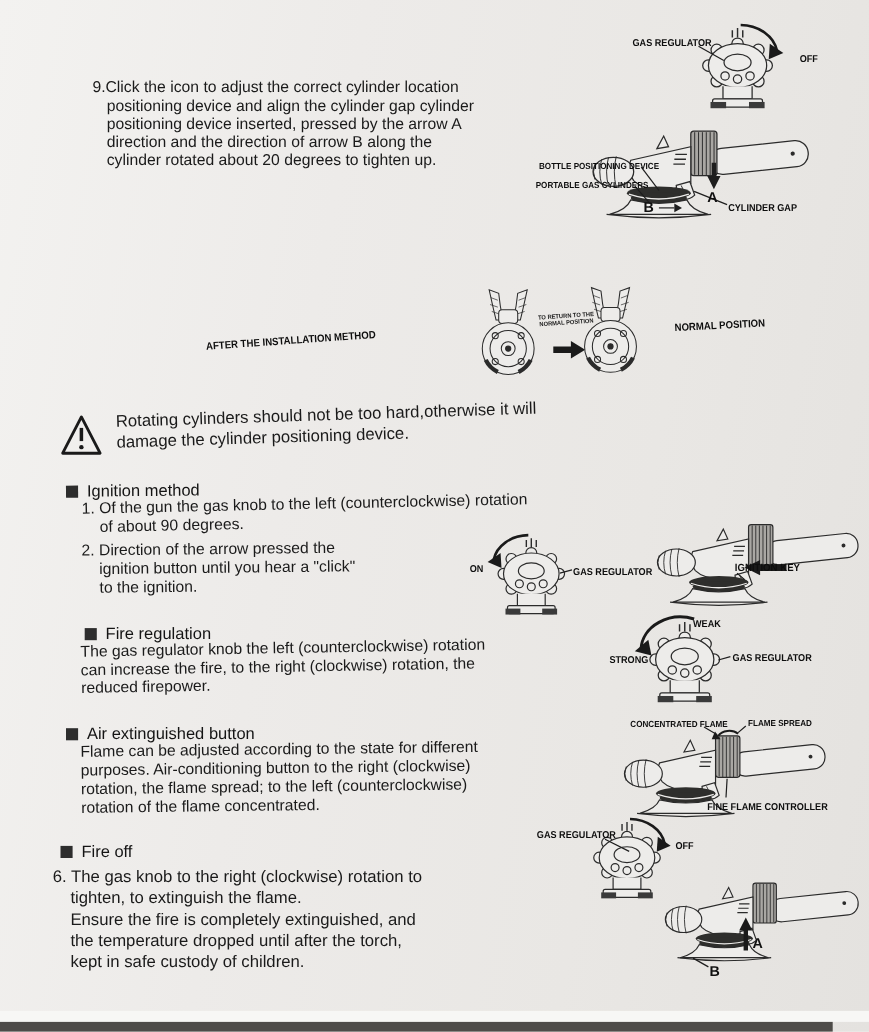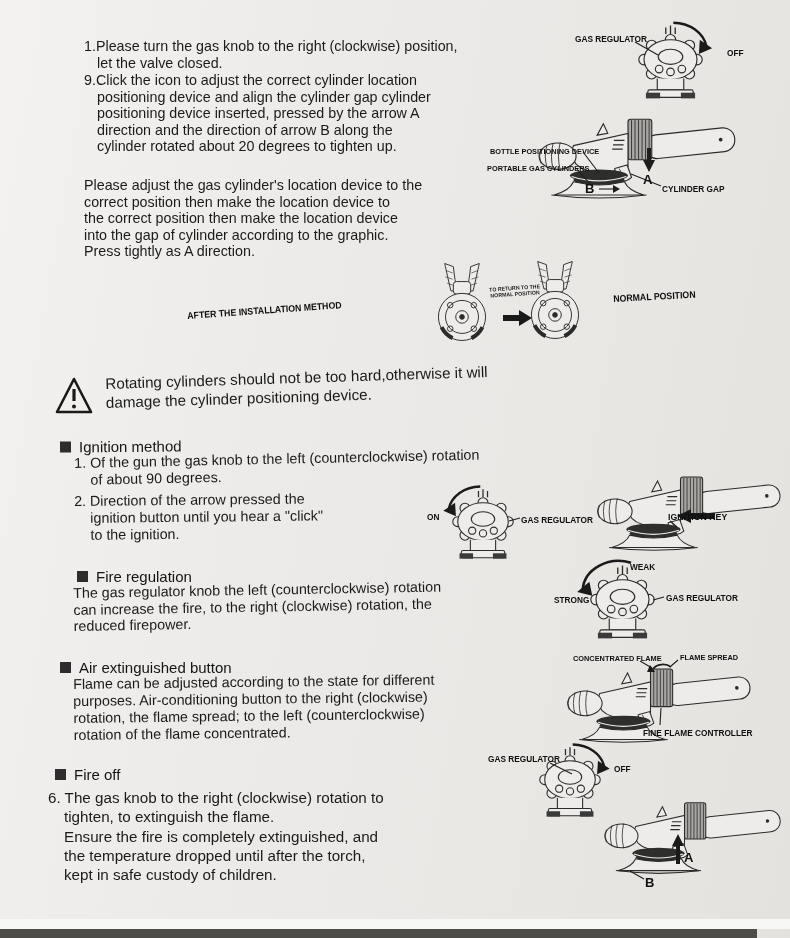--- a/index.html
+++ b/index.html
@@ -95,32 +95,25 @@
         <circle cx="42" cy="71" r="3" fill="#2b2b2b"></circle>
         <circle cx="57" cy="56" r="3.5" fill="none"></circle>
           <circle cx="27" cy="56" r="3.5" fill="none"></circle>
         <circle cx="27" cy="86" r="3.5" fill="none"></circle>
           <circle cx="57" cy="86" r="3.5" fill="none"></circle>
         <path d="M16,84 A30 30 0 0 0 30,98 M68,84 A30 30 0 0 1 54,98" fill="none" stroke-width="5"></path>
       </g>
     </defs>
   </svg>
 
-  <div class="abs body-text hang" style="left:84px;top:38px;width:410px">1.Please turn the gas knob to the right (clockwise) position,
-let the valve closed.</div>
   <div class="abs body-text hang" style="left:84px;top:72px;width:410px">9.Click the icon to adjust the correct cylinder location
 positioning device and align the cylinder gap cylinder
 positioning device inserted, pressed by the arrow A
 direction and the direction of arrow B along the
 cylinder rotated about 20 degrees to tighten up.</div>
-  <div class="abs body-text" style="left:84px;top:177px;width:410px">Please adjust the gas cylinder's location device to the
-correct position then make the location device to
-the correct position then make the location device
-into the gap of cylinder according to the graphic.
-Press tightly as A direction.</div>
 
   <div class="abs" style="left:555px;top:18px;width:235px;height:95px">
     <svg class="abs" style="left:63px;top:0" width="105" height="87" viewBox="0 0 110 92">
       <use href="#knob-top"></use>
       <path d="M58,5 A36 30 0 0 1 93,30" fill="none" stroke="#1a1a1a" stroke-width="2.6"></path>
       <polygon points="86,23 99,32 85,38" fill="#1a1a1a"></polygon>
     </svg>
     <svg class="anno" width="235" height="95">
         <path d="M80,24 L103,37" stroke="#1e1e1e" stroke-width="1.1"></path>
       </svg>

